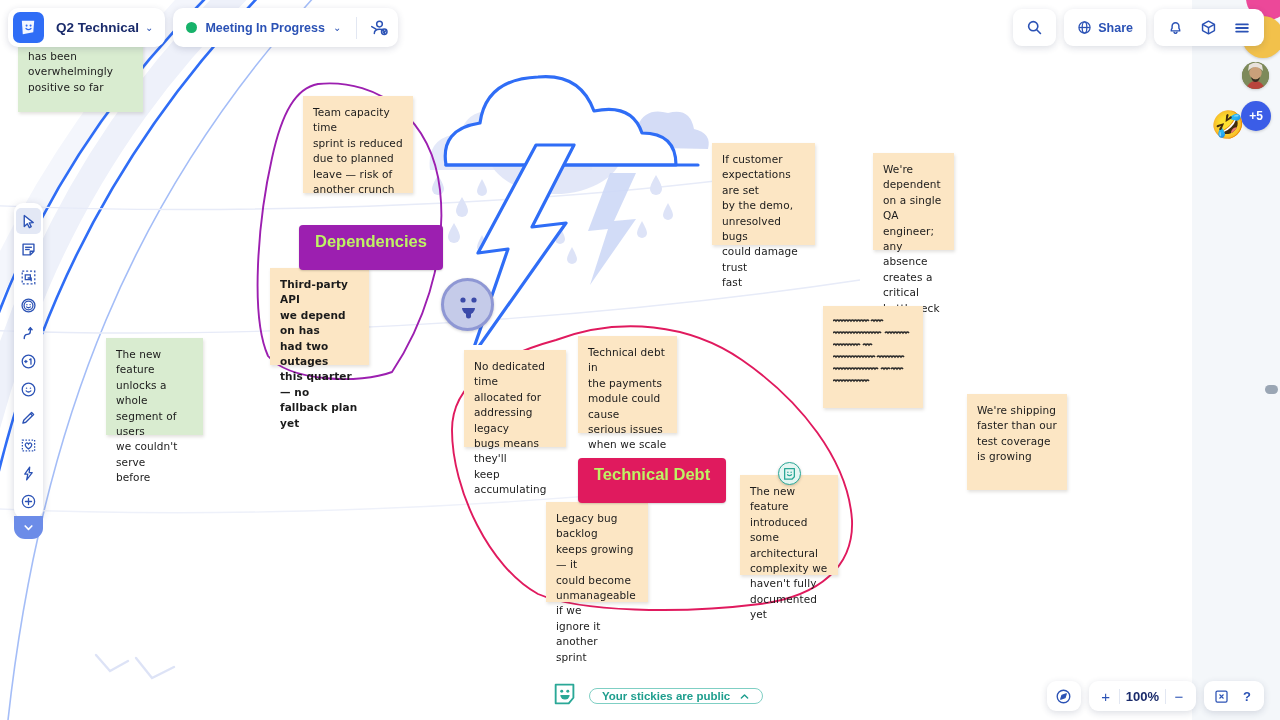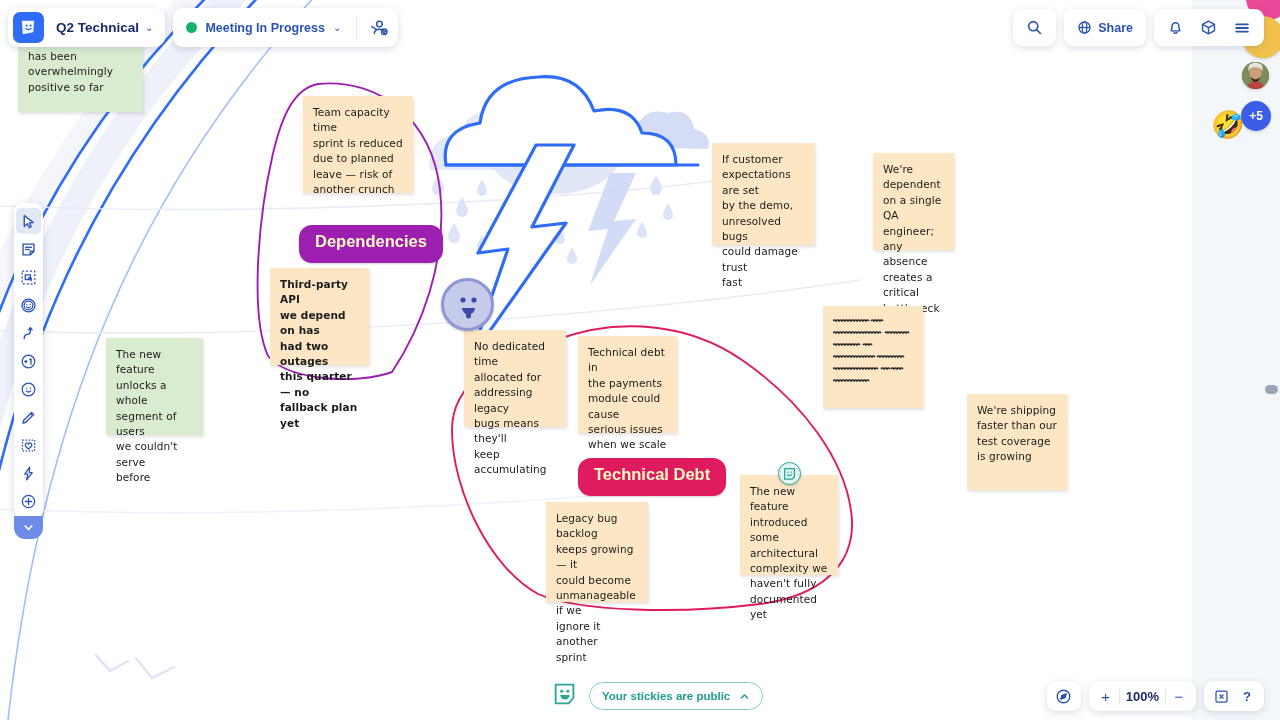--- a/index.html
+++ b/index.html
@@ -30,26 +30,26 @@
     box-shadow: 1px 2px 3px rgba(90,80,60,0.17);
     white-space: pre-wrap;
     letter-spacing: 0.1px;
   }
   .sticky.orange { background: #fce6c4; }
   .sticky.green  { background: #d9ecd0; }
 
   
   .cluster-label {
     position: absolute;
-    color: #fef9c3;
+    color: #bef264;
     font-family: "Liberation Sans", sans-serif;
     font-size: 16.5px;
     font-weight: 700;
-    padding: 7px 16px 12px 16px;
-    border-radius: 13px;
+    padding: 7px 16px 19px 16px;
+    border-radius: 4px;
     white-space: nowrap;
     box-shadow: 0 1px 2px rgba(0,0,0,0.18);
   }
 
   
   .hdr {
     position: absolute; top: 8px; left: 8px;
     display: flex; align-items: center; gap: 0;
     z-index: 40;
   }
@@ -145,21 +145,21 @@
   }
 
   
   .bottom-center {
     position: absolute; left: 551px; bottom: 8px;
     display: flex; align-items: center; gap: 10px; z-index: 40;
   }
   .public-pill {
     border: 1.4px solid #7fcfc4;
     border-radius: 17px;
-    height: 28px;
+    height: 16px;
     display: flex; align-items: center; gap: 9px;
     padding: 0 12px;
     background: #fff;
     color: #1f9e8e; font-size: 11.5px; font-weight: 700;
   }
 
   
   .zoom-bar {
     position: absolute; right: 16px; bottom: 9px;
     display: flex; align-items: center; gap: 8px; z-index: 40;
@@ -271,21 +271,21 @@
 expectations are set
 by the demo,
 unresolved bugs
 could damage trust
 fast</div>
       <div class="sticky orange" style="left: 873px; top: 153px; width: 81px; height: 97px;">We're dependent
 on a single QA
 engineer; any
 absence creates a
 critical bottleneck</div>
-      <div class="sticky orange" style="left: 464px; top: 330px; width: 102px; height: 97px; padding-left: 10px;">No dedicated time
+      <div class="sticky orange" style="left: 464px; top: 350px; width: 102px; height: 97px; padding-left: 10px;">No dedicated time
 allocated for
 addressing legacy
 bugs means they'll
 keep accumulating</div>
       <div class="sticky orange" style="left: 578px; top: 336px; width: 99px; height: 97px;">Technical debt in
 the payments
 module could cause
 serious issues
 when we scale</div>
       <div class="sticky orange" style="left: 823px; top: 306px; width: 100px; height: 102px;"><svg width="80" height="80" viewBox="0 0 80 80">

